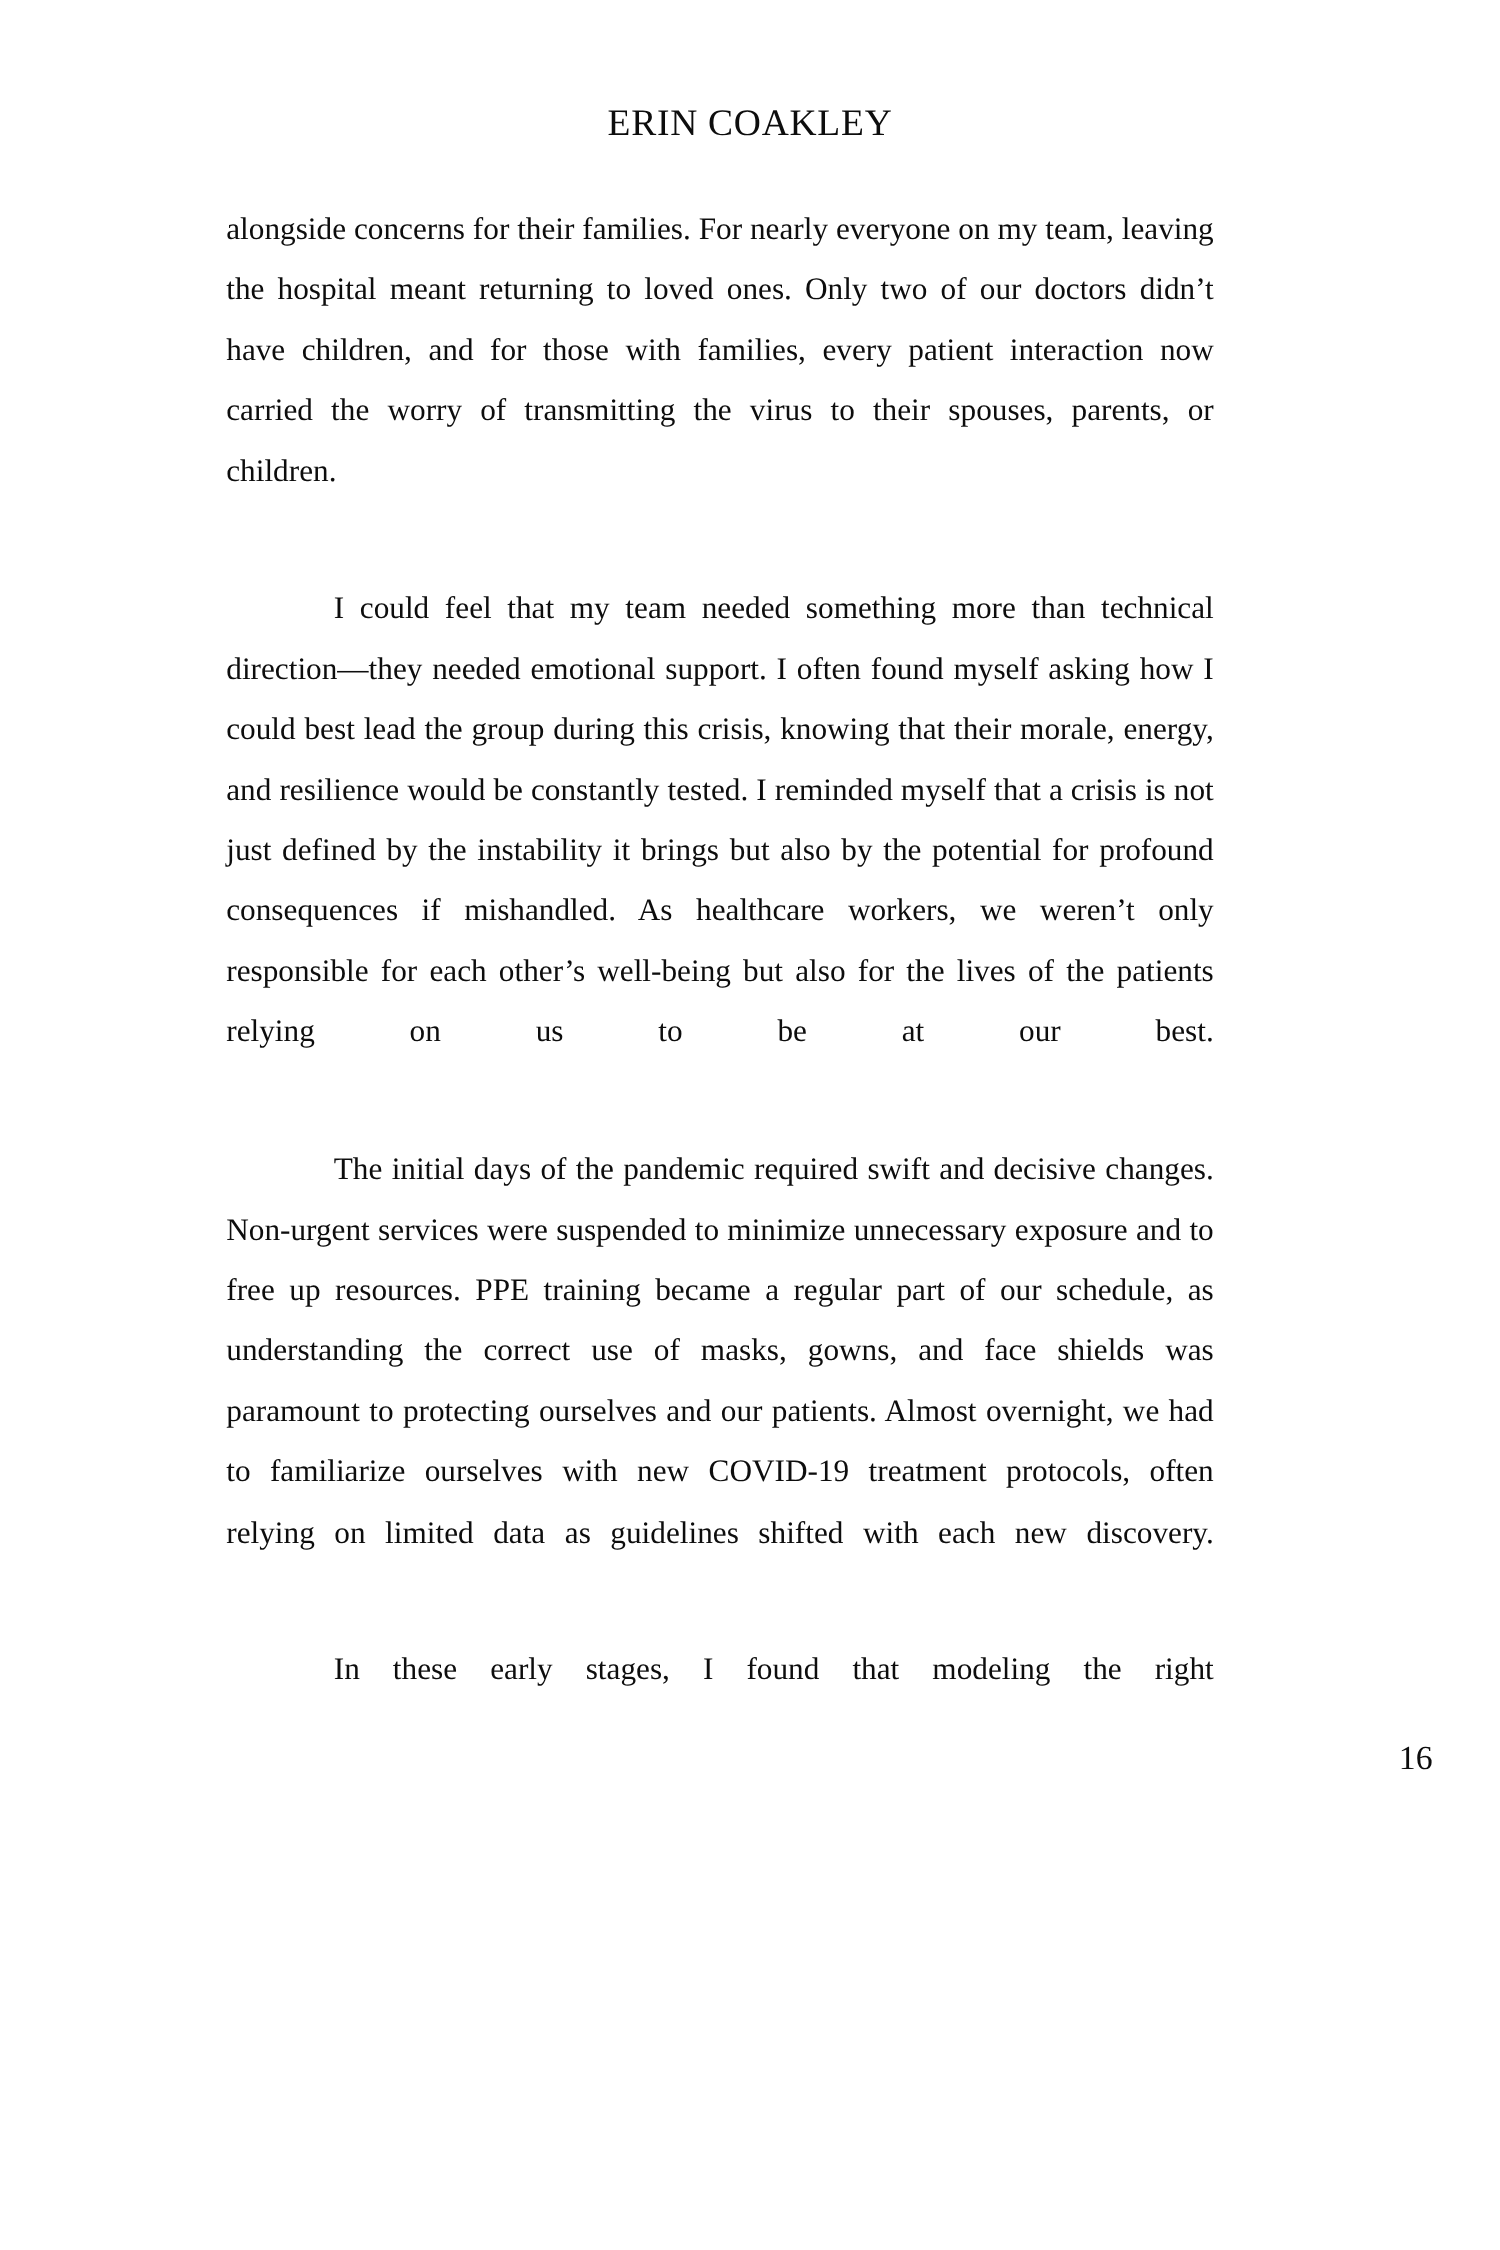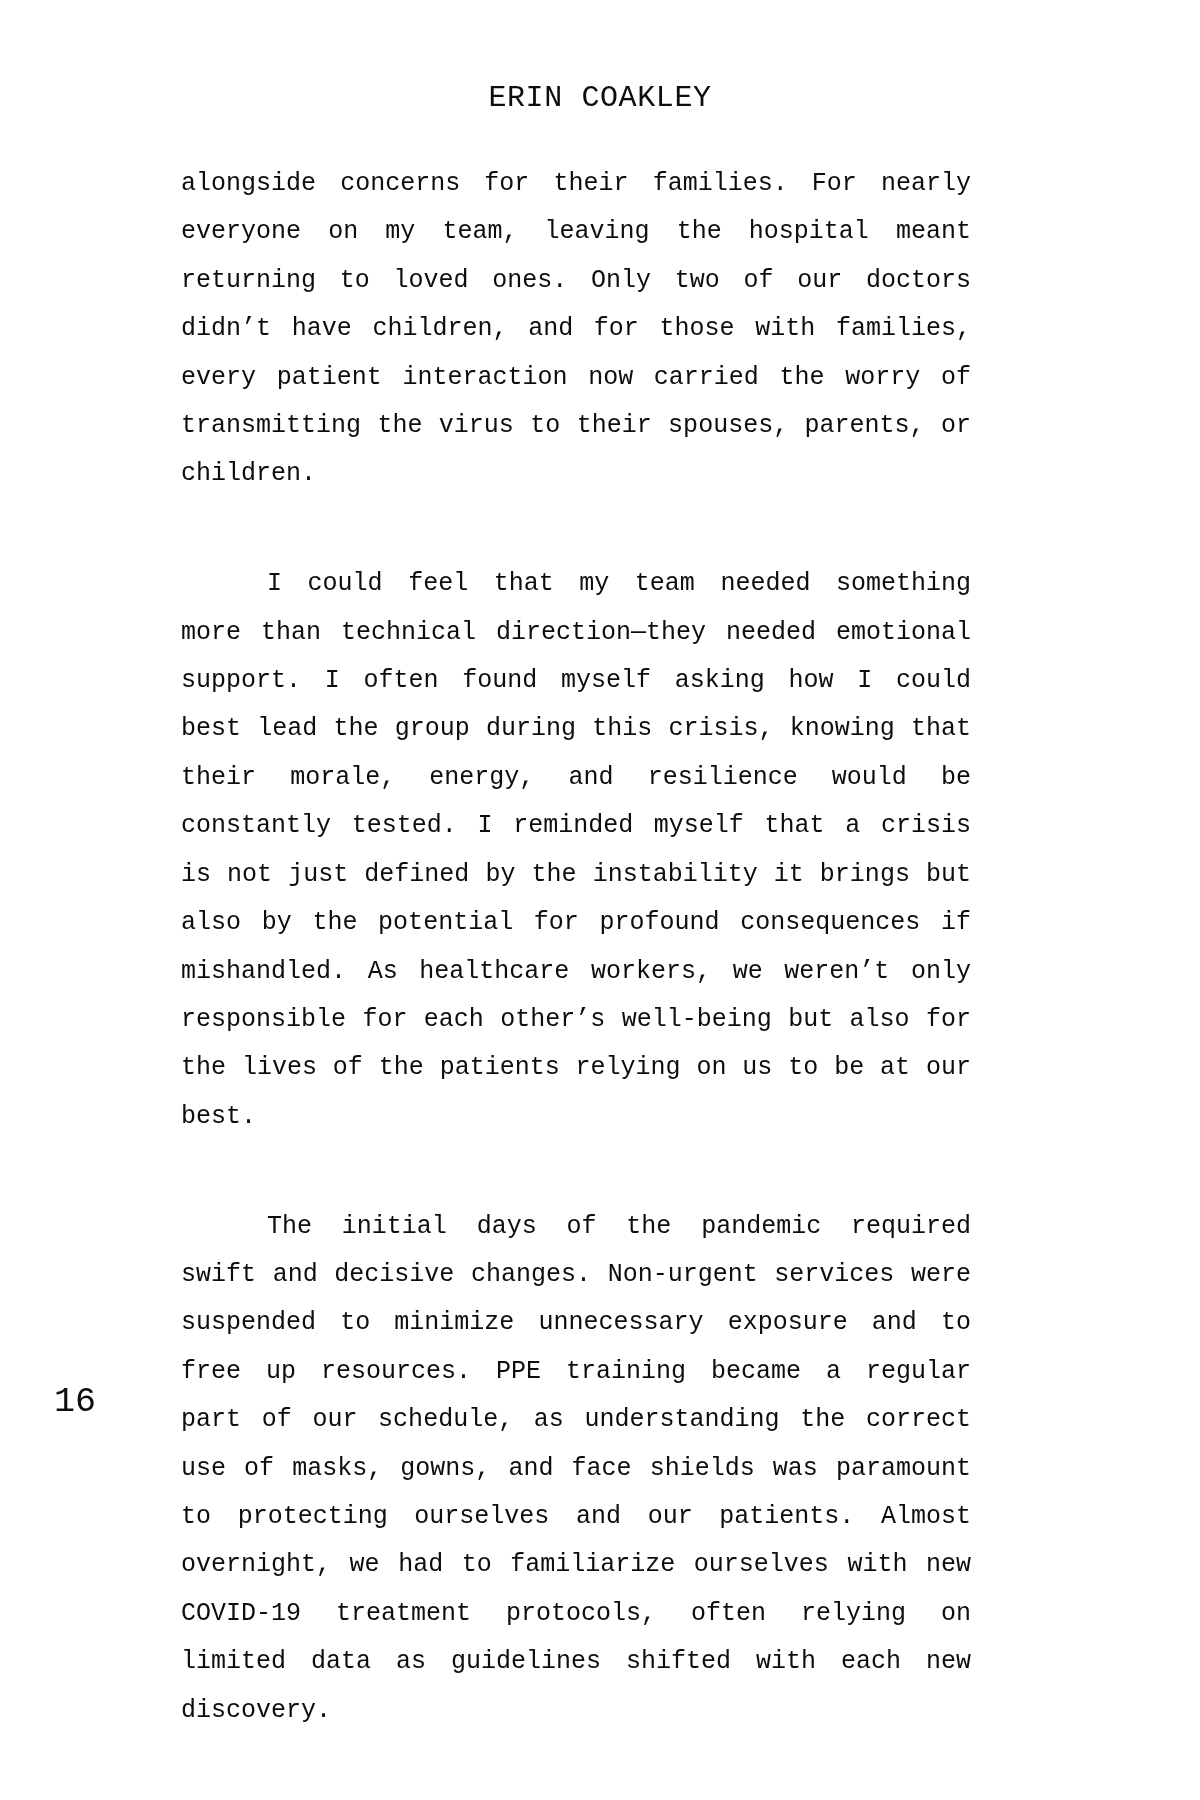--- a/index.html
+++ b/index.html
@@ -8,21 +8,21 @@
     background: #ffffff;
   }
 
   .page {
     position: relative;
     width: 1092px;
     height: 1800px;
     background: #ffffff;
     margin: 0 auto;
     overflow: hidden;
-    font-family: Liberation Mono, monospace;
+    font-family: Liberation Serif, serif;
     color: #0d0d0d;
     box-sizing: border-box;
   }
 
   
   .running-head {
     position: absolute;
     top: 82px;
     left: 0;
     right: 0;
@@ -76,40 +76,41 @@
     font-weight: 700;
     color: #0d0d0d;
   }
 
   
   .folio {
     position: absolute;
     bottom: 380px;
     left: 0;
     right: 0;
-    text-align: left;
-    font-size: 35px;
+    text-align: right;
+    font-size: 27px;
     color: #0d0d0d;
     line-height: 1;
   }
 </style>
 </head>
 <body>
 
 <div class="page">
 
   <div class="running-head">ERIN COAKLEY</div>
 
   <div class="body-column">
 
     <p class="para">alongside concerns for their families. For nearly everyone on my team, leaving the hospital meant returning to loved ones. Only two of our doctors didn’t have children, and for those with families, every patient interaction now carried the worry of transmitting the virus to their spouses, parents, or children.</p>
 
     <p class="para indent">I could feel that my team needed something more than technical direction—they needed emotional support. I often found myself asking how I could best lead the group during this crisis, knowing that their morale, energy, and resilience would be constantly tested. I reminded myself that a crisis is not just defined by the instability it brings but also by the potential for profound consequences if mishandled. As healthcare workers, we weren’t only responsible for each other’s well-being but also for the lives of the patients relying on us to be at our best.</p>
 
 
     <p class="para indent">The initial days of the pandemic required swift and decisive changes. Non-urgent services were suspended to minimize unnecessary exposure and to free up resources. PPE training became a regular part of our schedule, as understanding the correct use of masks, gowns, and face shields was paramount to protecting ourselves and our patients. Almost overnight, we had to familiarize ourselves with new COVID-19 treatment protocols, often relying on limited data as guidelines shifted with each new discovery.</p>
 
+    <p class="para indent">In these early stages, I found that modeling the right</p>
 
   </div>
 
   <div class="folio">16</div>
 
 </div>
 
 </body></html>

